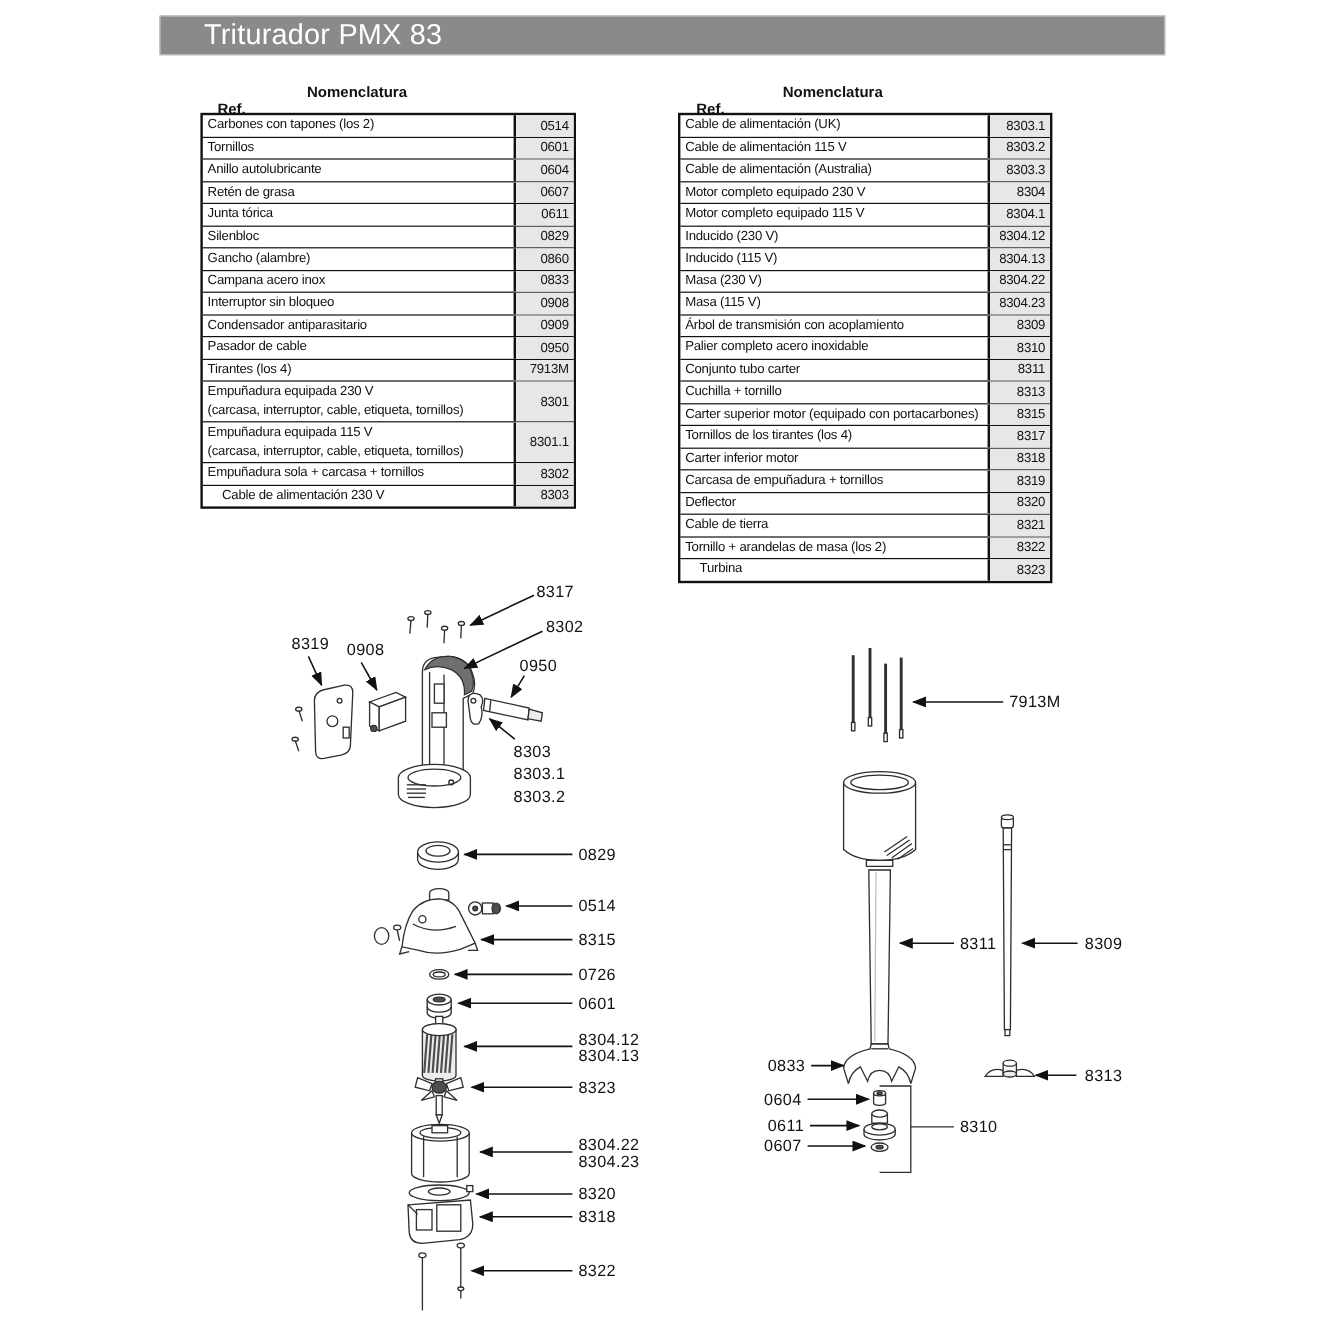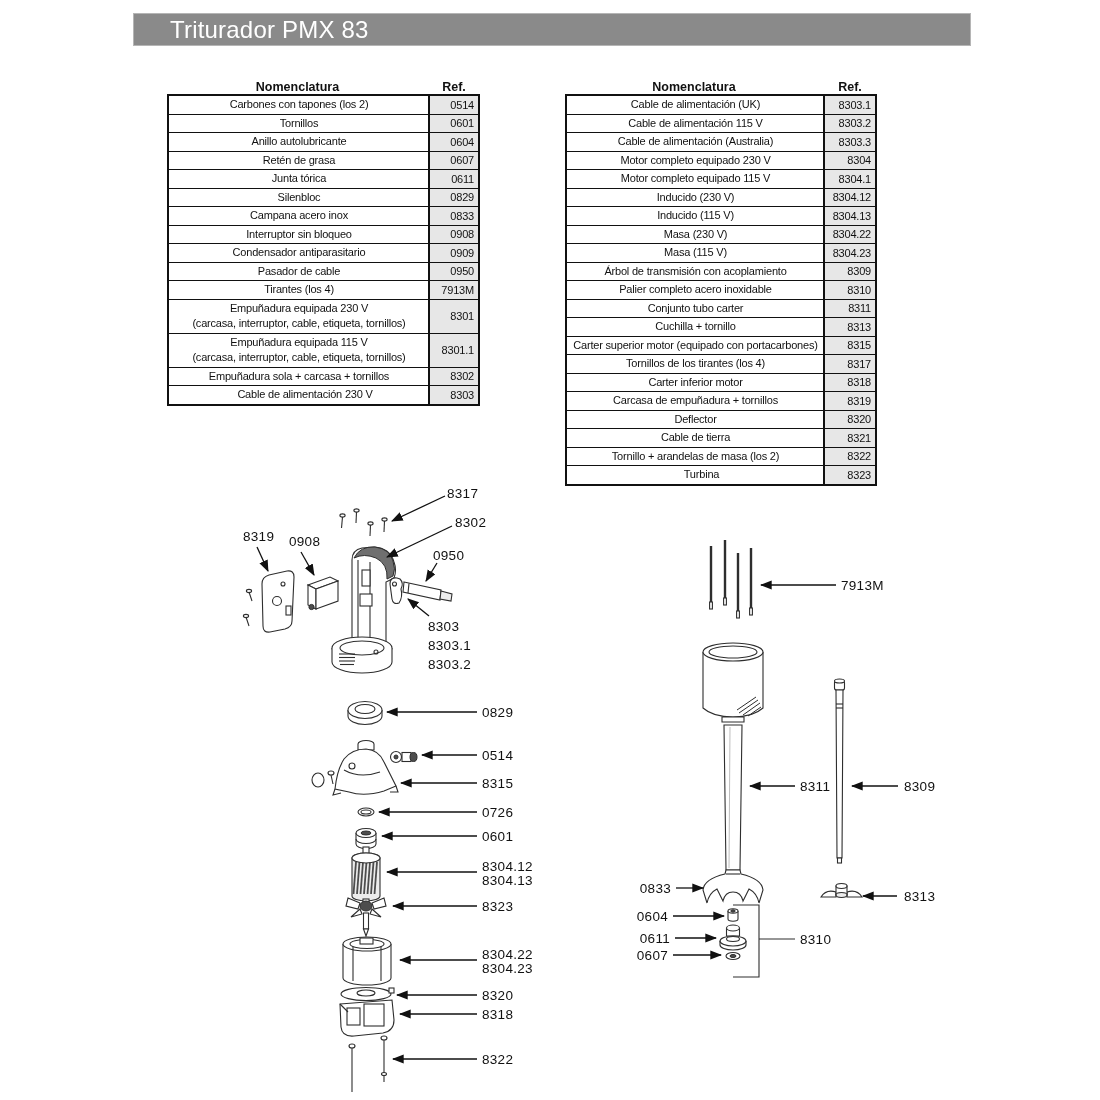--- a/index.html
+++ b/index.html
@@ -8,27 +8,27 @@
     position:relative; width:1100px; height:1100px; background:#fff;
     font-family:"Liberation Sans", sans-serif; color:#111; overflow:hidden;
   }
   .title-bar {
     position:absolute; left:133px; top:13px; width:838px; height:33px;
     background:#8a8a8a; border:1px solid #b5b5b5;
     color:#ffffff; font-size:24px; line-height:31px; padding-left:36px;
     letter-spacing:0.2px;
   }
   .table-block { position:absolute; }
-  .thead { display:flex; font-weight:bold; font-size:12.5px; height:24px; align-items:flex-end; }
+  .thead { display:flex; font-weight:bold; font-size:12.5px; height:24px; align-items:flex-start;flex-direction:column; }
   .th-nom { text-align:center; }
   .th-ref { text-align:center; }
   .ptable { border:2px solid #111; background:#fff; }
   .prow { display:flex; border-bottom:1px solid #111; min-height:17.5px; }
   .prow:last-child { border-bottom:none;padding-left:12px; }
-  .pname { flex:1; font-size:11px; line-height:15.5px; padding:1px 3px 1px 4px; letter-spacing:-0.2px;text-align:center; }
+  .pname { flex:1; font-size:11px; line-height:15.5px; padding:1px 3px 1px 4px; letter-spacing:-0.2px; }
   .psub { font-size:11px; line-height:15.5px; }
   .pref {
     border-left:2px solid #111; background:#e7e7e7;
     display:flex; align-items:center; justify-content:flex-end;
     font-size:11px; padding-right:4px; letter-spacing:-0.2px;
   }
   .tb-left .pref  { width:50px; }
   .tb-right .pref { width:52px; }
   .callout {
     position:absolute; transform:translateY(-50%);
@@ -84,20 +84,26 @@
           <div class="pname">
             <div>Junta tórica</div>
           </div>
           <div class="pref">0611</div>
         </div>
         <div class="prow">
           <div class="pname">
             <div>Silenbloc</div>
           </div>
           <div class="pref">0829</div>
+        </div>
+        <div class="prow">
+          <div class="pname">
+            <div>Gancho (alambre)</div>
+          </div>
+          <div class="pref">0860</div>
         </div>
         <div class="prow">
           <div class="pname">
             <div>Campana acero inox</div>
           </div>
           <div class="pref">0833</div>
         </div>
         <div class="prow">
           <div class="pname">
             <div>Interruptor sin bloqueo</div>

